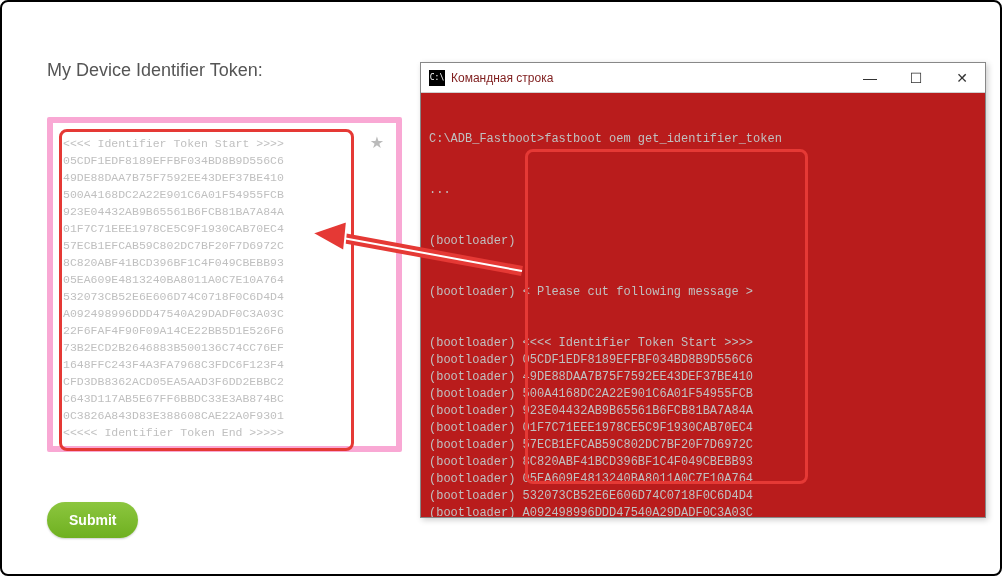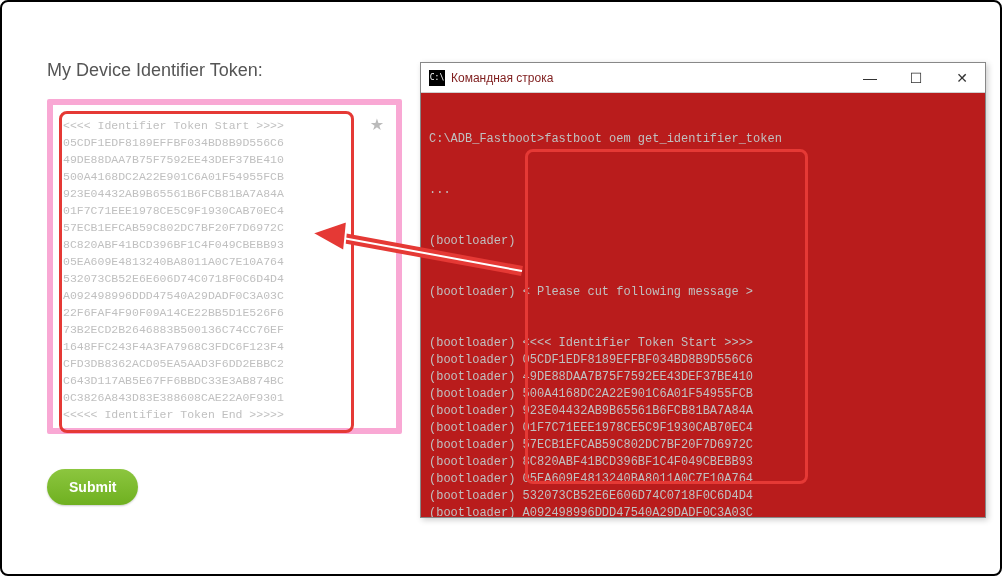--- a/index.html
+++ b/index.html
@@ -26,21 +26,21 @@
     .web-panel {
       position: absolute;
       left: 45px;
       top: 58px;
       width: 380px;
     }
     .web-heading {
       font-size: 18px;
       color: #555;
       font-weight: normal;
-      margin-bottom: 18px;
+      margin-bottom: 36px;
     }
     .textarea-container {
       position: relative;
       width: 355px;
       height: 335px;
       border: 6px solid #f9a8d4;
       border-radius: 2px;
       background: #fff;
     }
     .textarea-highlight {
@@ -70,21 +70,21 @@
     }
     .star-icon {
       position: absolute;
       right: 12px;
       top: 10px;
       color: #bbb;
       font-size: 16px;
       z-index: 5;
     }
     .submit-btn {
-      margin-top: 35px;
+      margin-top: 50px;
       background: linear-gradient(to bottom, #8cc63f, #6fb020);
       border: none;
       color: #fff;
       font-size: 14px;
       font-weight: bold;
       padding: 10px 22px;
       border-radius: 18px;
       cursor: pointer;
       box-shadow: 0 1px 2px rgba(0,0,0,0.2);
     }

